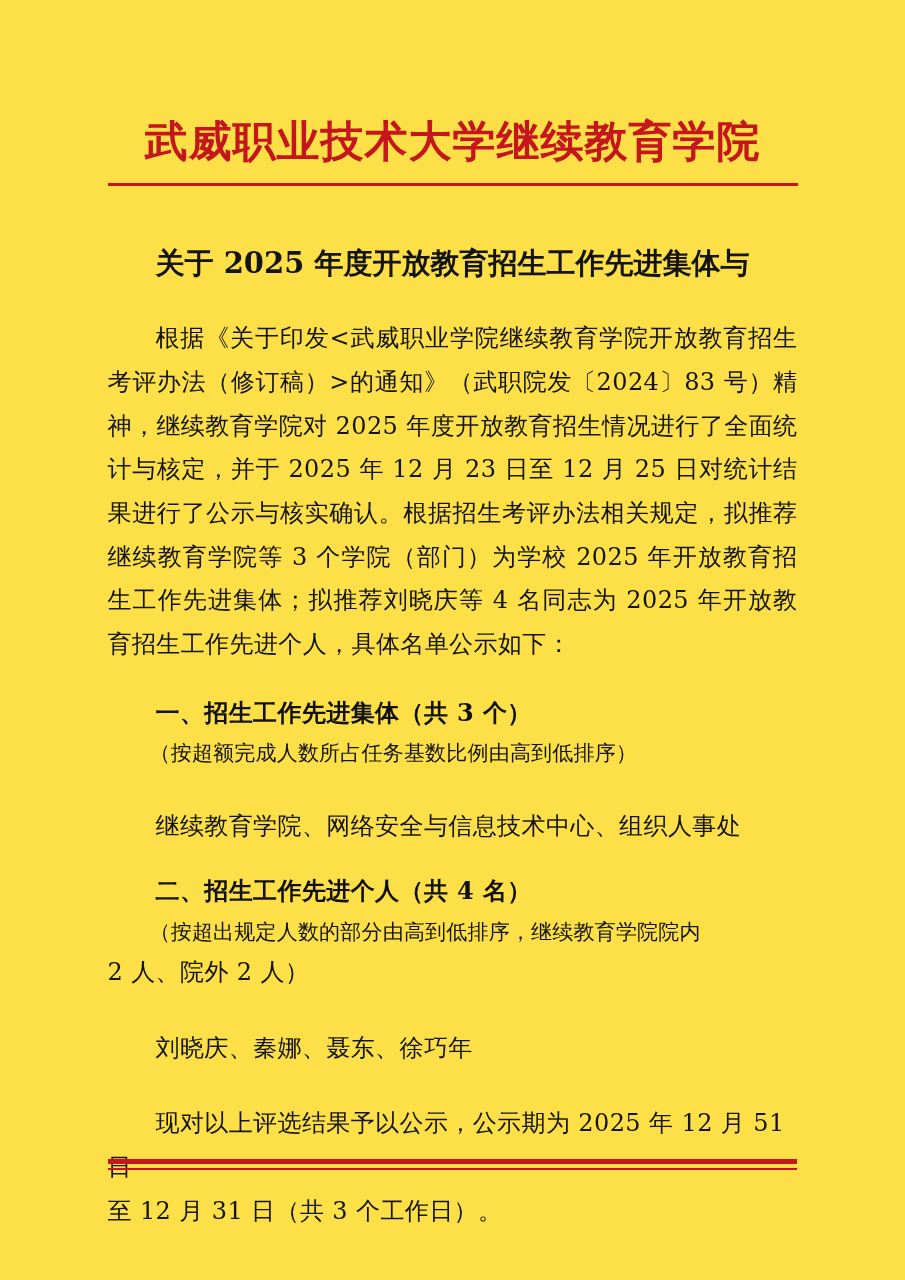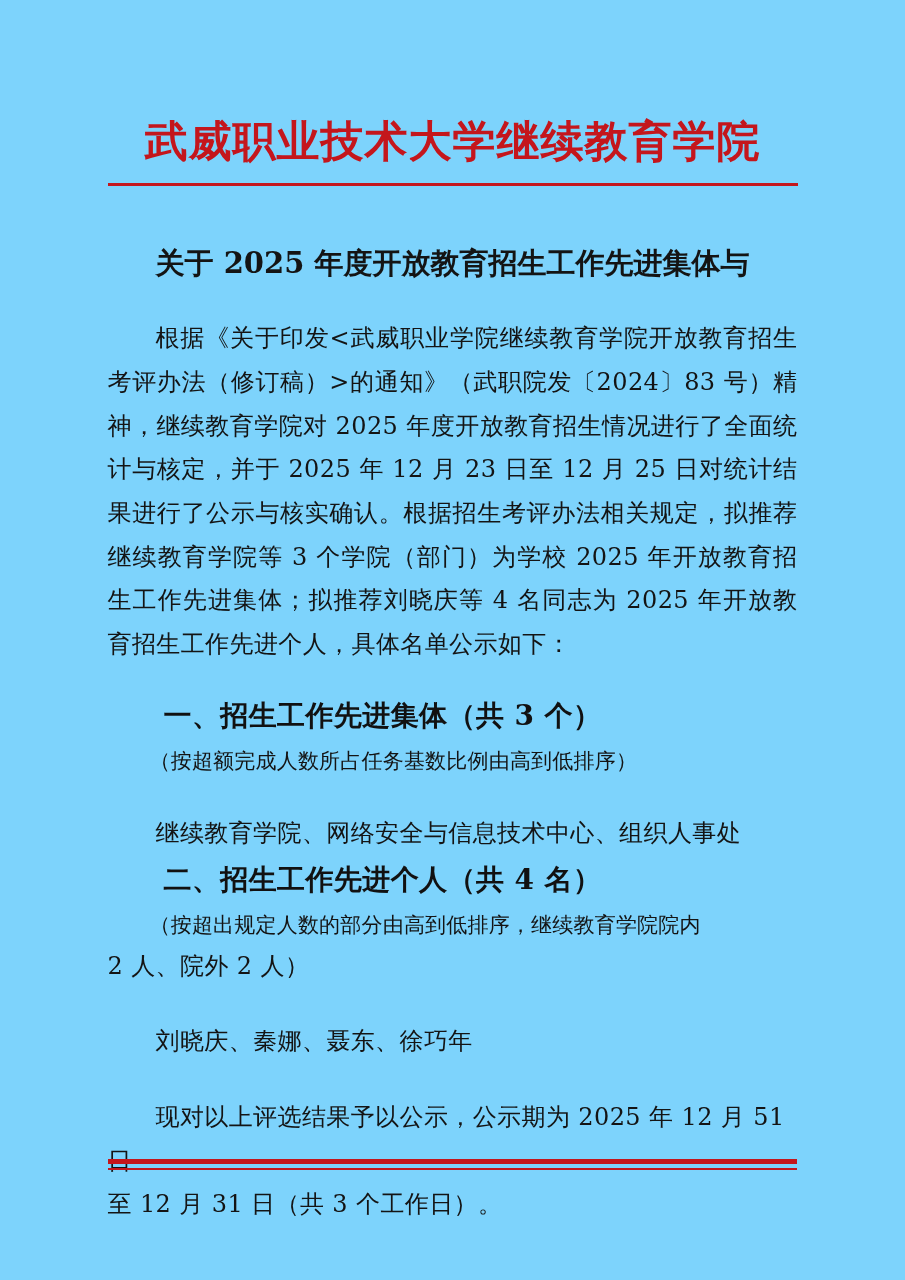--- a/index.html
+++ b/index.html
@@ -14,21 +14,21 @@
     color: #1a1a1a;
     overflow: hidden;
   }
 
   .page {
     position: relative;
     width: 905px;
     height: 1280px;
     box-sizing: border-box;
     padding: 0;
-    background: #7dd3fc;
+    background: #fde047;
   }
 
   
   .masthead {
     text-align: center;
     padding-top: 118px;
   }
 
   .masthead-title {
     color: #c4161c;
@@ -72,26 +72,27 @@
     text-justify: inter-ideograph;
     color: #141414;
     letter-spacing: 0.4px;
   }
 
   .indent2 {
     text-indent: 2em;
   }
 
   .heading-line {
-    font-size: 28px;
+    font-size: 24px;
     line-height: 1.82;
     font-weight: bold;
     text-indent: 2em;
     color: #111111;
     letter-spacing: 0.4px;
+    margin-top: 21px;
   }
 
   .sub-line {
     font-size: 21px;
     line-height: 1.82;
     text-indent: 2em;
     color: #141414;
     letter-spacing: 0.2px;
   }
 

